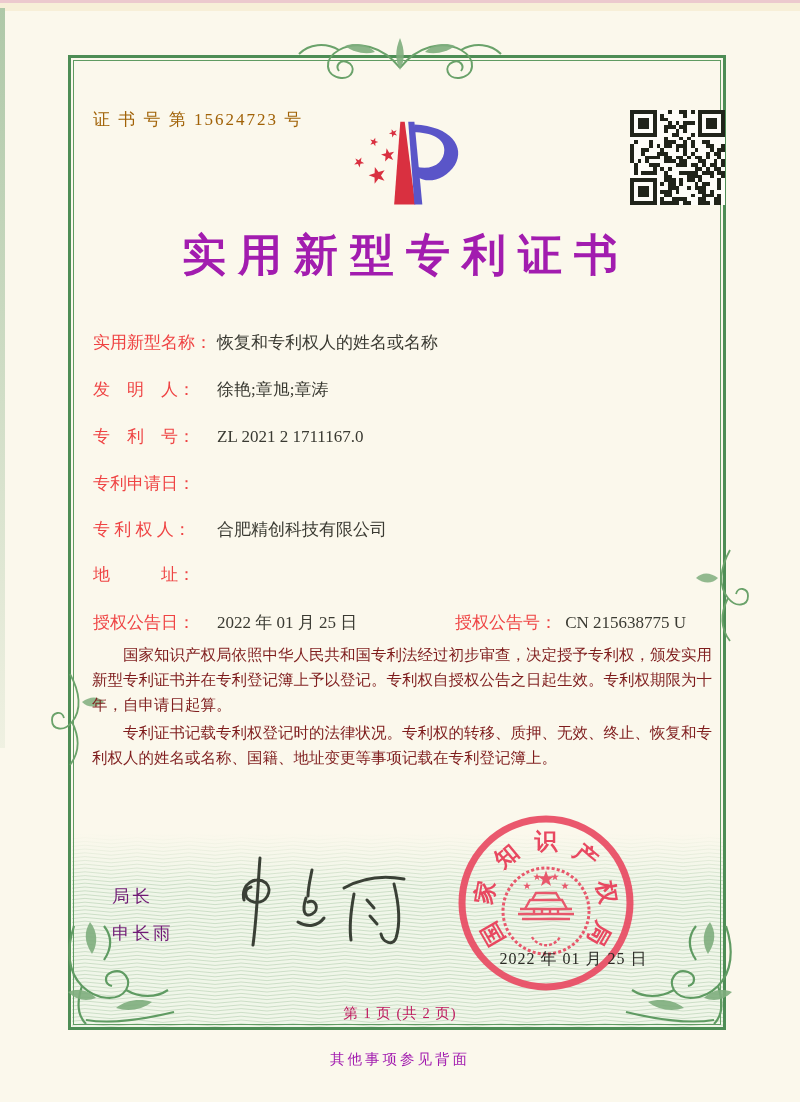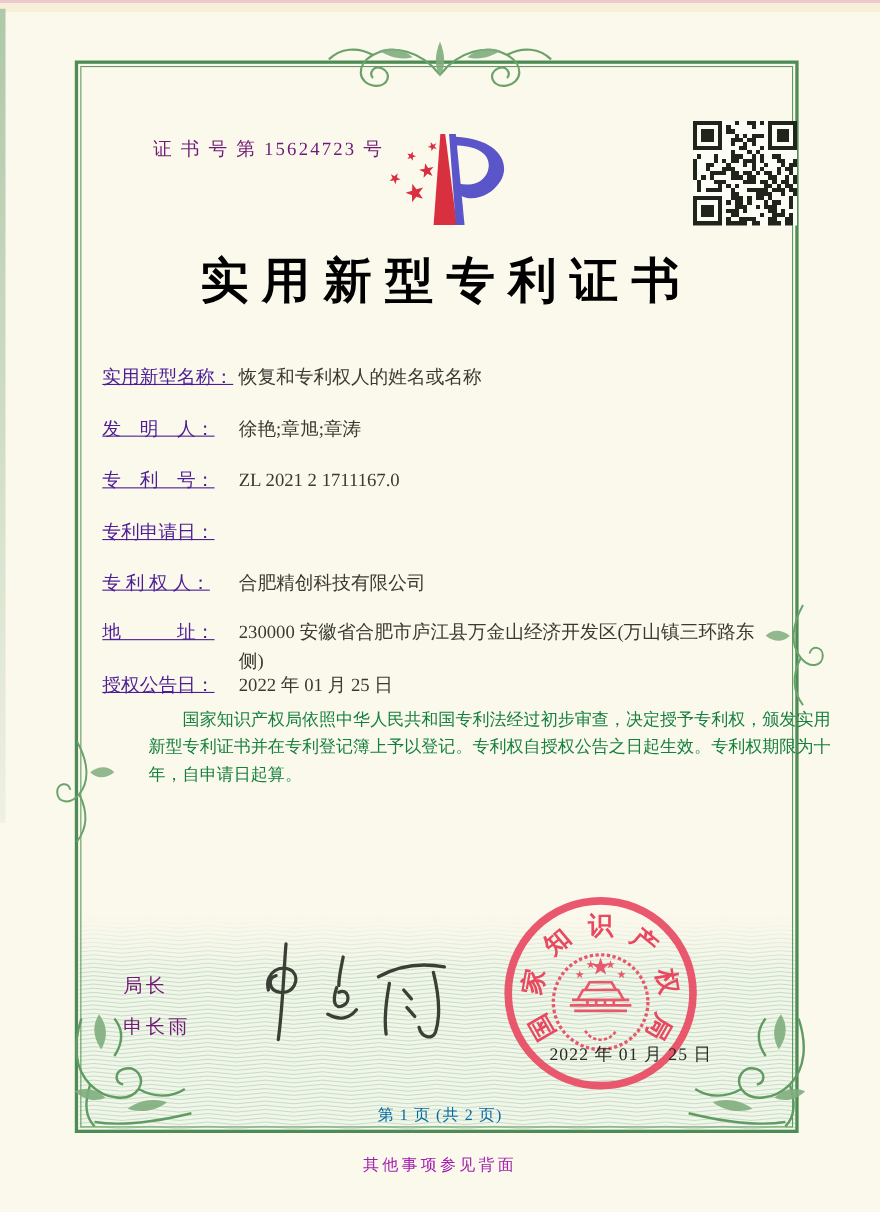--- a/index.html
+++ b/index.html
@@ -20,55 +20,55 @@
     border:3px solid #4d8d55;box-sizing:border-box;
   }
   .frame::before{
     content:"";position:absolute;inset:2px;border:1px solid #5f9b62;
   }
   
   .guilloche{position:absolute;left:72px;top:833px;width:652px;height:196px;background:#f0f6e9;}
   .guilloche-fade{position:absolute;left:72px;top:833px;width:652px;height:52px;
     background:linear-gradient(180deg,#fbf8ec 0%,rgba(251,248,236,0) 100%);}
   .cert-number{
-    position:absolute;left:93px;top:124px;font-size:17px;letter-spacing:2px;color:#701a75;margin-left:46px;
+    position:absolute;left:93px;top:108px;font-size:17px;letter-spacing:2px;color:#a16207;
   }
   .logo{position:absolute;left:344px;top:113px;width:132px;height:102px;}
   .qr{position:absolute;left:630px;top:110px;width:95px;height:95px;}
   .title{
     position:absolute;left:0;top:226px;width:100%;text-align:center;
     font-size:44px;font-weight:bold;letter-spacing:12px;padding-left:12px;
-    box-sizing:border-box;color:#000000;
+    box-sizing:border-box;color:#a21caf;
   }
   .fields{position:absolute;left:93px;top:0;width:630px;}
   .field-row{position:absolute;left:0;display:flex;align-items:flex-start;
     font-size:17px;color:#3a3a32;line-height:1.55;}
-  .field-label{display:inline-block;width:124px;flex:0 0 124px;white-space:pre;color:#4c1d95;text-decoration:underline;}
+  .field-label{display:inline-block;width:124px;flex:0 0 124px;white-space:pre;color:#ef4444;}
   .field-value{display:inline-block;max-width:484px;}
   .row1{top:330px}.row2{top:377px}.row3{top:424px}.row4{top:471px}
   .row5{top:517px}.row6{top:562px}.row7{top:610px}
   .pair2{position:absolute;left:362px;top:0;white-space:nowrap;}
   .pair2 .field-label{width:auto;flex:none;margin-right:4px;}
   .paragraphs{
     position:absolute;left:92px;top:642px;width:620px;font-size:15.5px;
-    line-height:1.62;color:#15803d;text-align:justify;margin-left:43px;
+    line-height:1.62;color:#7f1d1d;text-align:justify;
   }
   .paragraphs p{margin:0 0 3px 0;text-indent:2em;}
   .signer{position:absolute;left:112px;font-size:17.5px;letter-spacing:3px;color:#701a75;}
   .signer-title{top:884px;}
   .signer-name{top:921px;}
   .signature{position:absolute;left:212px;top:848px;width:215px;height:105px;}
   .seal{position:absolute;left:455px;top:812px;width:182px;height:182px;}
   .seal-date{
     position:absolute;left:486px;top:949px;width:175px;text-align:center;
     font-size:16px;color:#2b2b26;letter-spacing:1px;
   }
   .page-info{
     position:absolute;left:0;top:1004px;width:100%;text-align:center;
-    font-size:14.5px;color:#0369a1;letter-spacing:1px;
+    font-size:14.5px;color:#be185d;letter-spacing:1px;
   }
   .footer-note{
     position:absolute;left:0;top:1050px;width:100%;text-align:center;
     font-size:14.5px;color:#a21caf;letter-spacing:3px;
   }
   .ornament{position:absolute;pointer-events:none;}
   .orn-top-center{left:295px;top:24px;width:210px;height:64px;}
   .orn-bottom-left{left:56px;top:920px;width:125px;height:118px;}
   .orn-bottom-right{left:619px;top:920px;width:125px;height:118px;transform:scaleX(-1);}
   .orn-left-mid{left:46px;top:672px;width:58px;height:95px;}
@@ -447,30 +447,34 @@
     </div>
     <div class="field-row row4">
       <span class="field-label">专利申请日：</span>
     </div>
     <div class="field-row row5">
       <span class="field-label">专 利 权 人：</span>
       <span class="field-value">合肥精创科技有限公司</span>
     </div>
     <div class="field-row row6">
       <span class="field-label">地　　　址：</span>
-      <span class="field-value">230000 安徽省合肥市庐江县万金山经济开发区(万山镇三环路东侧)</span>
     </div>
     <div class="field-row row7">
       <span class="field-label">授权公告日：</span>
       <span class="field-value">2022 年 01 月 25 日</span>
+      <span class="pair2">
+        <span class="field-label">授权公告号：</span>
+        <span class="field-value">CN 215638775 U</span>
+      </span>
     </div>
   </div>
 
   <div class="paragraphs">
     <p>国家知识产权局依照中华人民共和国专利法经过初步审查，决定授予专利权，颁发实用新型专利证书并在专利登记簿上予以登记。专利权自授权公告之日起生效。专利权期限为十年，自申请日起算。</p>
+    <p>专利证书记载专利权登记时的法律状况。专利权的转移、质押、无效、终止、恢复和专利权人的姓名或名称、国籍、地址变更等事项记载在专利登记簿上。</p>
   </div>
 
   <div class="signer signer-title">局长</div>
   <div class="signer signer-name">申长雨</div>
 
   <svg class="signature" viewBox="0 0 215 105">
     <g fill="none" stroke="#3a4036" stroke-width="3" stroke-linecap="round">
       <path d="M32,52 C28,36 44,27 54,35 C61,42 55,56 42,54 C32,52 31,41 39,39"></path>
       <path d="M48,10 C46,34 45,68 41,97"></path>
       <path d="M100,22 C98,32 96,40 96,48"></path>

